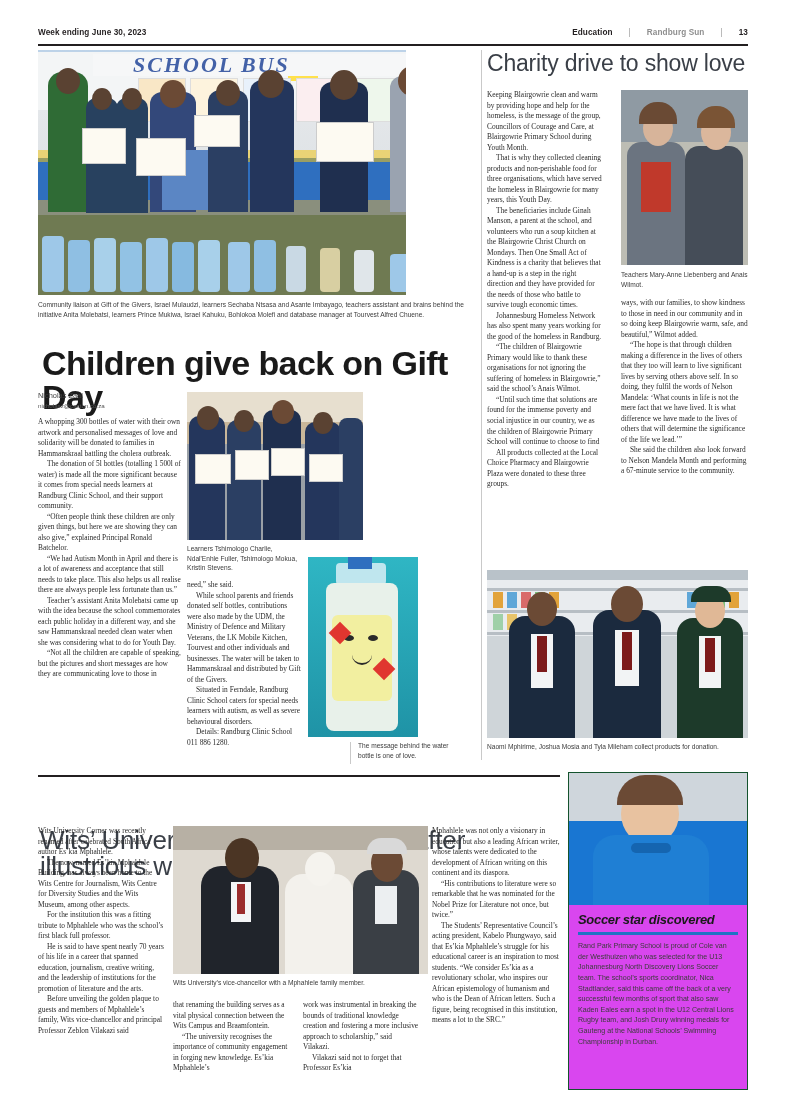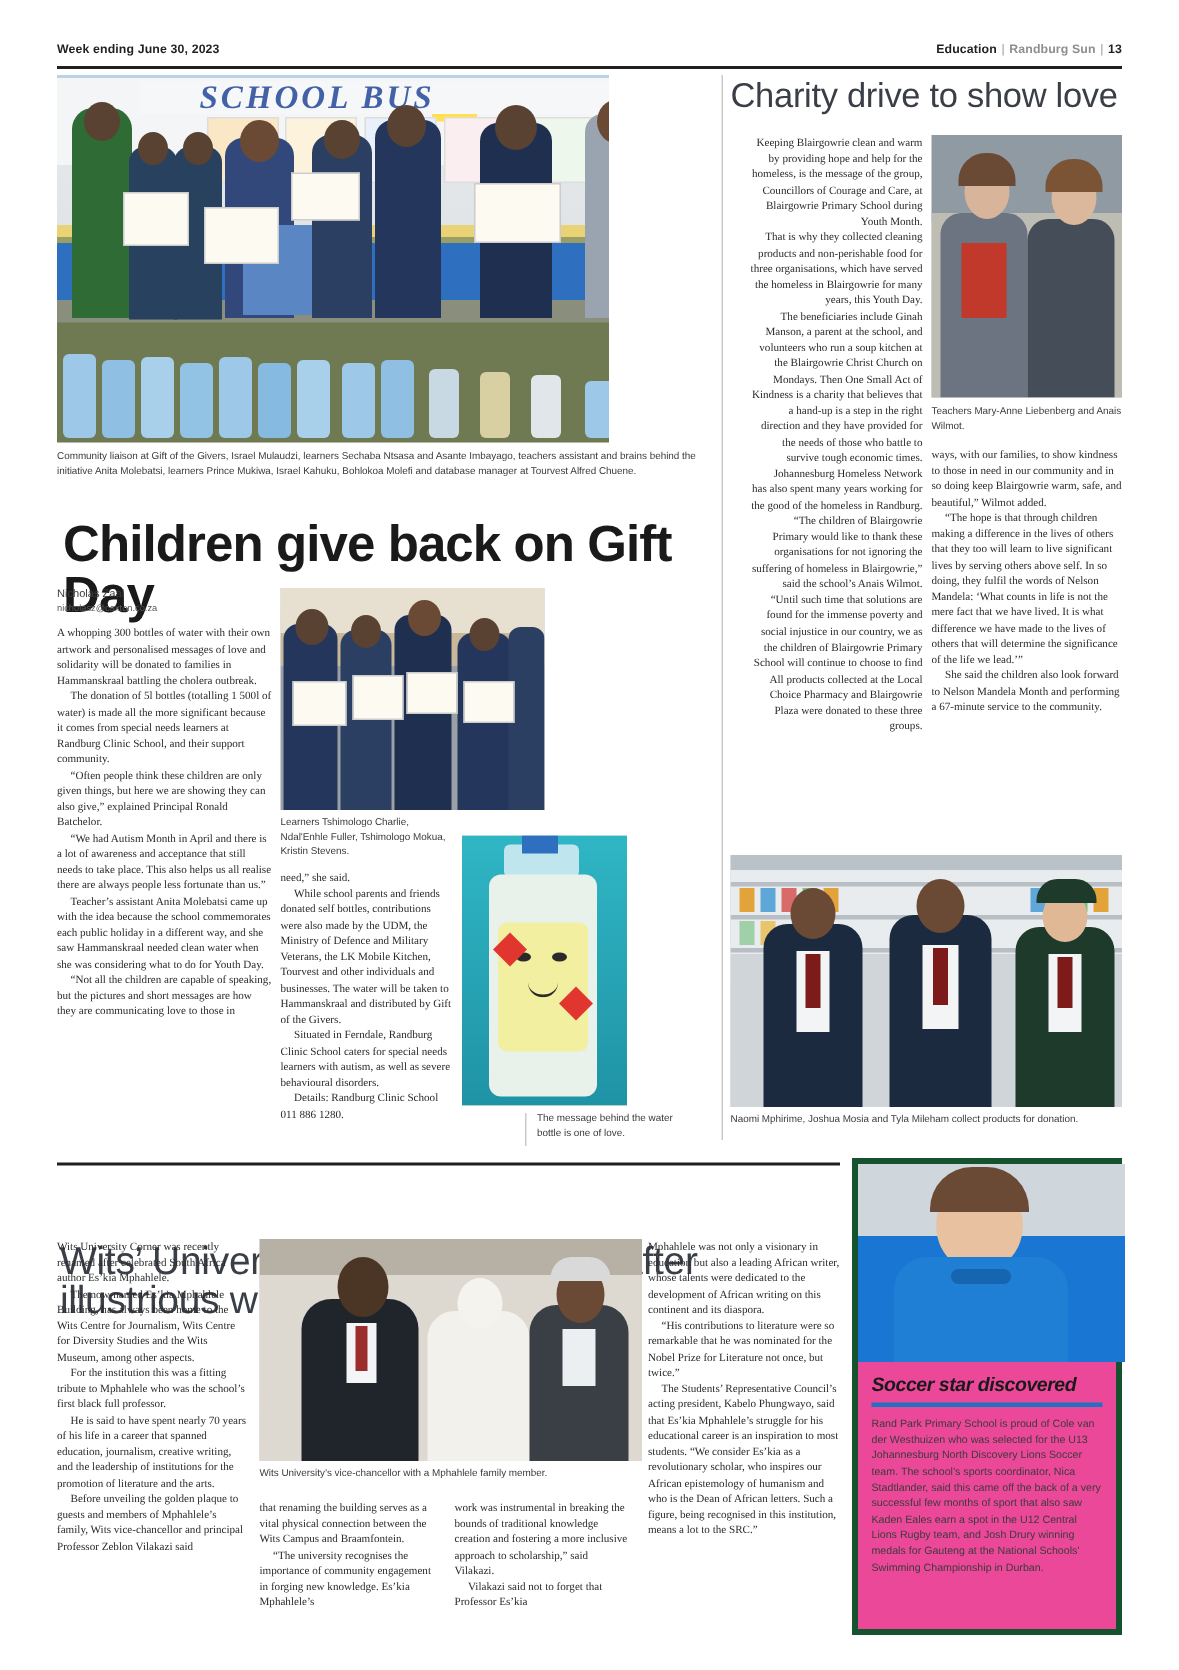--- a/index.html
+++ b/index.html
@@ -14,21 +14,21 @@
   .page { position: relative; width: 786px; height: 1113px; padding: 0; }
 
   
   .masthead {
     position: absolute; left: 38px; top: 28px; width: 710px;
     display: flex; justify-content: space-between; align-items: flex-end;
     font-family: "Liberation Sans", sans-serif;
     font-size: 8.2px; font-weight: bold; letter-spacing: .1px;
     padding-bottom: 3px;
   }
-  .masthead .right { display:flex; gap:3px;padding-left:24px; }
+  .masthead .right { display:flex; gap:16px;padding-left:24px; }
   .masthead .right .sec { font-weight: bold; color:#231f20; }
   .masthead .right .sep { font-weight: normal; color:#9b9b9b; }
   .masthead .right .pub { font-weight: bold; color:#8e8e8e; }
   .masthead .right .pg { font-weight: bold; color:#231f20; }
   .rule-top {
     position:absolute; left:38px; top:44px; width:710px; height:2px;
     background:#231f20;
   }
 
   
@@ -68,21 +68,21 @@
     font-size:7.4px; color:#3b3b3b; line-height:1.5;
   }
   .byline .email { font-size:6.2px; color:#555; }
 
   
   .vrule { position:absolute; width:1px; background:#c9c9c9; }
   .hrule-dark { position:absolute; height:2px; background:#231f20; }
 
   
   .sbox {
-    position:absolute; border:4px solid #14532d; background:#ec4899;
+    position:absolute; border:1px solid #14532d; background:#d946ef;
   }
   .sbox-title {
     font-family:"Liberation Sans", sans-serif;
     font-style:italic; font-weight:bold; font-size:13px;
     color:#1a1a1a; letter-spacing:-0.3px;
   }
   .sbox-bar { height:3px; background:#1f72c4; margin:5px 0 6px 0; }
   .sbox-body {
     font-family:"Liberation Sans", sans-serif;
     font-size:7.1px; line-height:1.5; color:#3b3b3b;
@@ -233,21 +233,21 @@
       <div class="stripe" style="left:68px;top:104px;width:16px;height:16px;background:#e0362f;transform:rotate(45deg);"></div>
     </div>
   </div>
   <div class="cap" style="left:358px; top:741px; width:104px;">The message behind the water bottle is one of love.</div>
 
   <div class="vrule" style="left:481px; top:50px; height:710px;"></div>
   <div class="vrule" style="left:350px; top:742px; height:22px;"></div>
 
   <div class="hl-sec" style="left:487px; top:52px; width:270px; font-size:23px;">Charity drive to show love</div>
 
-  <div class="col" style="left:499px; top:90px; width:116px;text-align:right;">
+  <div class="col" style="left:487px; top:90px; width:116px;">
     <p class="first">Keeping Blairgowrie clean and warm by providing hope and help for the homeless, is the message of the group, Councillors of Courage and Care, at Blairgowrie Primary School during Youth Month.</p>
     <p>That is why they collected cleaning products and non-perishable food for three organisations, which have served the homeless in Blairgowrie for many years, this Youth Day.</p>
     <p>The beneficiaries include Ginah Manson, a parent at the school, and volunteers who run a soup kitchen at the Blairgowrie Christ Church on Mondays. Then One Small Act of Kindness is a charity that believes that a hand-up is a step in the right direction and they have provided for the needs of those who battle to survive tough economic times.</p>
     <p>Johannesburg Homeless Network has also spent many years working for the good of the homeless in Randburg.</p>
     <p>“The children of Blairgowrie Primary would like to thank these organisations for not ignoring the suffering of homeless in Blairgowrie,” said the school’s Anais Wilmot.</p>
     <p>“Until such time that solutions are found for the immense poverty and social injustice in our country, we as the children of Blairgowrie Primary School will continue to choose to find</p>
     <p>All products collected at the Local Choice Pharmacy and Blairgowrie Plaza were donated to these three groups.</p>
   </div>
 
   <div class="photo" style="left:621px; top:90px; width:127px; height:175px;">

